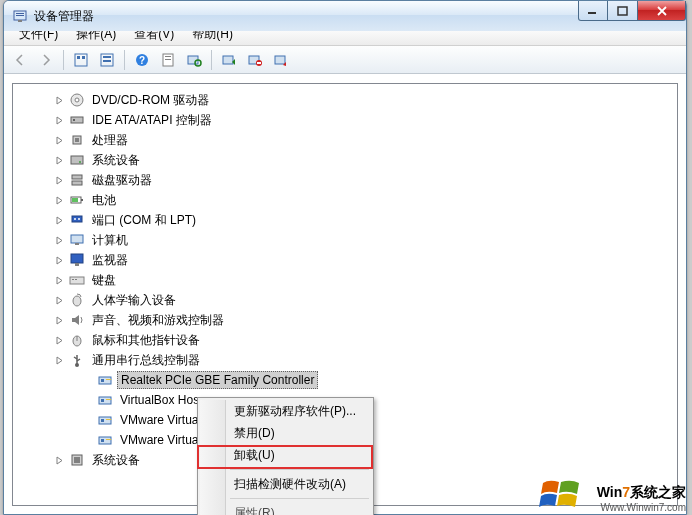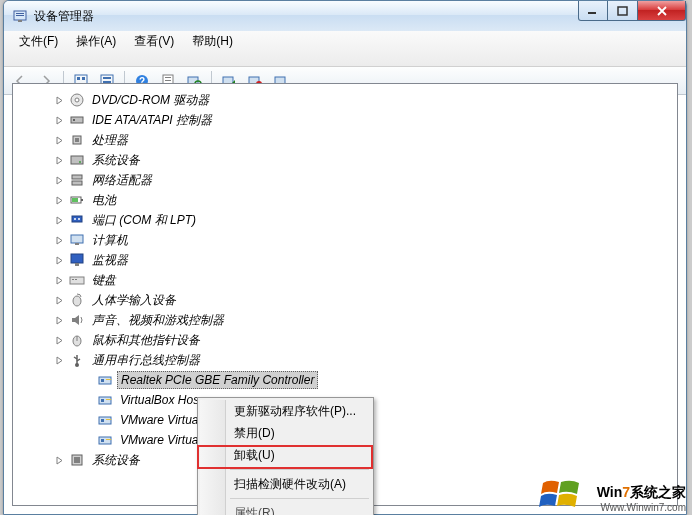--- a/index.html
+++ b/index.html
@@ -10,30 +10,30 @@
 .titlebar { height: 30px; background: linear-gradient(#f8fcff,#dbe9f7 45%,#c9ddf2 46%,#dce9f6); border-radius: 5px 5px 0 0; display: flex; align-items: center; padding: 0 0 0 8px; position: relative; }
 .titlebar .icon { width: 16px; height: 16px; margin-right: 6px; }
 .titlebar .title { font-size: 12px; color: #000; }
 .winbtns { position: absolute; right: 0; top: 0; display: flex; }
 .winbtn { width: 30px; height: 20px; border: 1px solid #4a6b8a; border-top: none; background: linear-gradient(#e8f1fb,#c9ddf2); display: flex; align-items: center; justify-content: center; font-size: 11px; color: #333; }
 .winbtn.min { border-radius: 0 0 0 3px; }
 .winbtn.max { border-left: none; }
 .winbtn.close { width: 48px; border-left: none; border-radius: 0 0 3px 0; background: linear-gradient(#f0a0a0,#d94040 45%,#c02020 46%,#d94040); color: #fff; }
 .winbtn svg { width: 12px; height: 10px; }
 
-.menubar { height: 36px; background: linear-gradient(#fafafa,#ececec); border-bottom: 1px solid #d0d0d0; display: flex; align-items: flex-start; padding-left: 6px; font-size: 12px; }
+.menubar { height: 15px; background: linear-gradient(#fafafa,#ececec); border-bottom: 1px solid #d0d0d0; display: flex; align-items: flex-end; padding-left: 6px; font-size: 12px; }
 .menubar .mitem { padding: 2px 9px; cursor: default; }
 
 .toolbar { height: 28px; background: linear-gradient(#fdfefe,#e8eef4); border-bottom: 1px solid #c0c8d0; display: flex; align-items: center; padding-left: 4px; gap: 2px; }
 .tbtn { width: 24px; height: 24px; display: flex; align-items: center; justify-content: center; border: 1px solid transparent; border-radius: 2px; }
 .tbtn.disabled { opacity: .45; }
 .tsep { width: 1px; height: 20px; background: #c0c8d0; margin: 0 3px; }
 .tbtn svg { width: 16px; height: 16px; }
 
-.content { position: absolute; left: 8px; right: 8px; top: 82px; bottom: 8px; border: 1px solid #828790; background: #fff; overflow: hidden; font-style: italic; }
+.content { position: absolute; left: 8px; right: 8px; top: 82px; bottom: 8px; border: 1px solid #828790; background: #fff; overflow: hidden; }
 .tree { position: absolute; left: 2px; top: 2px; right: 2px; bottom: 2px; overflow-y: scroll; font-size: 12px; padding: 4px 0; }
 .tree::-webkit-scrollbar { width: 17px; }
 .tree::-webkit-scrollbar-track { background: #f0f0f0; }
 .tree::-webkit-scrollbar-thumb { background: linear-gradient(90deg,#e0e8f0,#c0d0e0); border: 1px solid #a0b0c0; border-radius: 2px; }
 .tree::-webkit-scrollbar-button { height: 17px; background: #e8e8e8; border: 1px solid #b0b0b0; }
 
 .node { display: flex; align-items: center; height: 20px; padding-left: 18px; white-space: nowrap; cursor: default; }
 .node.lvl1 { padding-left: 38px; }
 .node.lvl2 { padding-left: 66px; }
 .expander { width: 12px; height: 12px; margin-right: 4px; display: flex; align-items: center; justify-content: center; }
@@ -228,21 +228,21 @@
             <svg viewBox="0 0 9 9">
               <path d="M2 1 L7 4.5 L2 8 Z" fill="#fff" stroke="#808080"></path>
             </svg>
           </span>
           <span class="nicon">
             <svg viewBox="0 0 16 16">
               <rect x="3" y="3" width="10" height="4" fill="#c0c0c0" stroke="#606060"></rect>
               <rect x="3" y="9" width="10" height="4" fill="#c0c0c0" stroke="#606060"></rect>
             </svg>
           </span>
-          <span class="nlabel">网络适配器</span>
+          <span class="nlabel">磁盘驱动器</span>
         </div>
         <div class="node lvl1">
           <span class="expander">
             <svg viewBox="0 0 9 9">
               <path d="M2 1 L7 4.5 L2 8 Z" fill="#fff" stroke="#808080"></path>
             </svg>
           </span>
           <span class="nicon">
             <svg viewBox="0 0 16 16">
               <rect x="2" y="5" width="10" height="6" fill="#fff" stroke="#606060"></rect>

